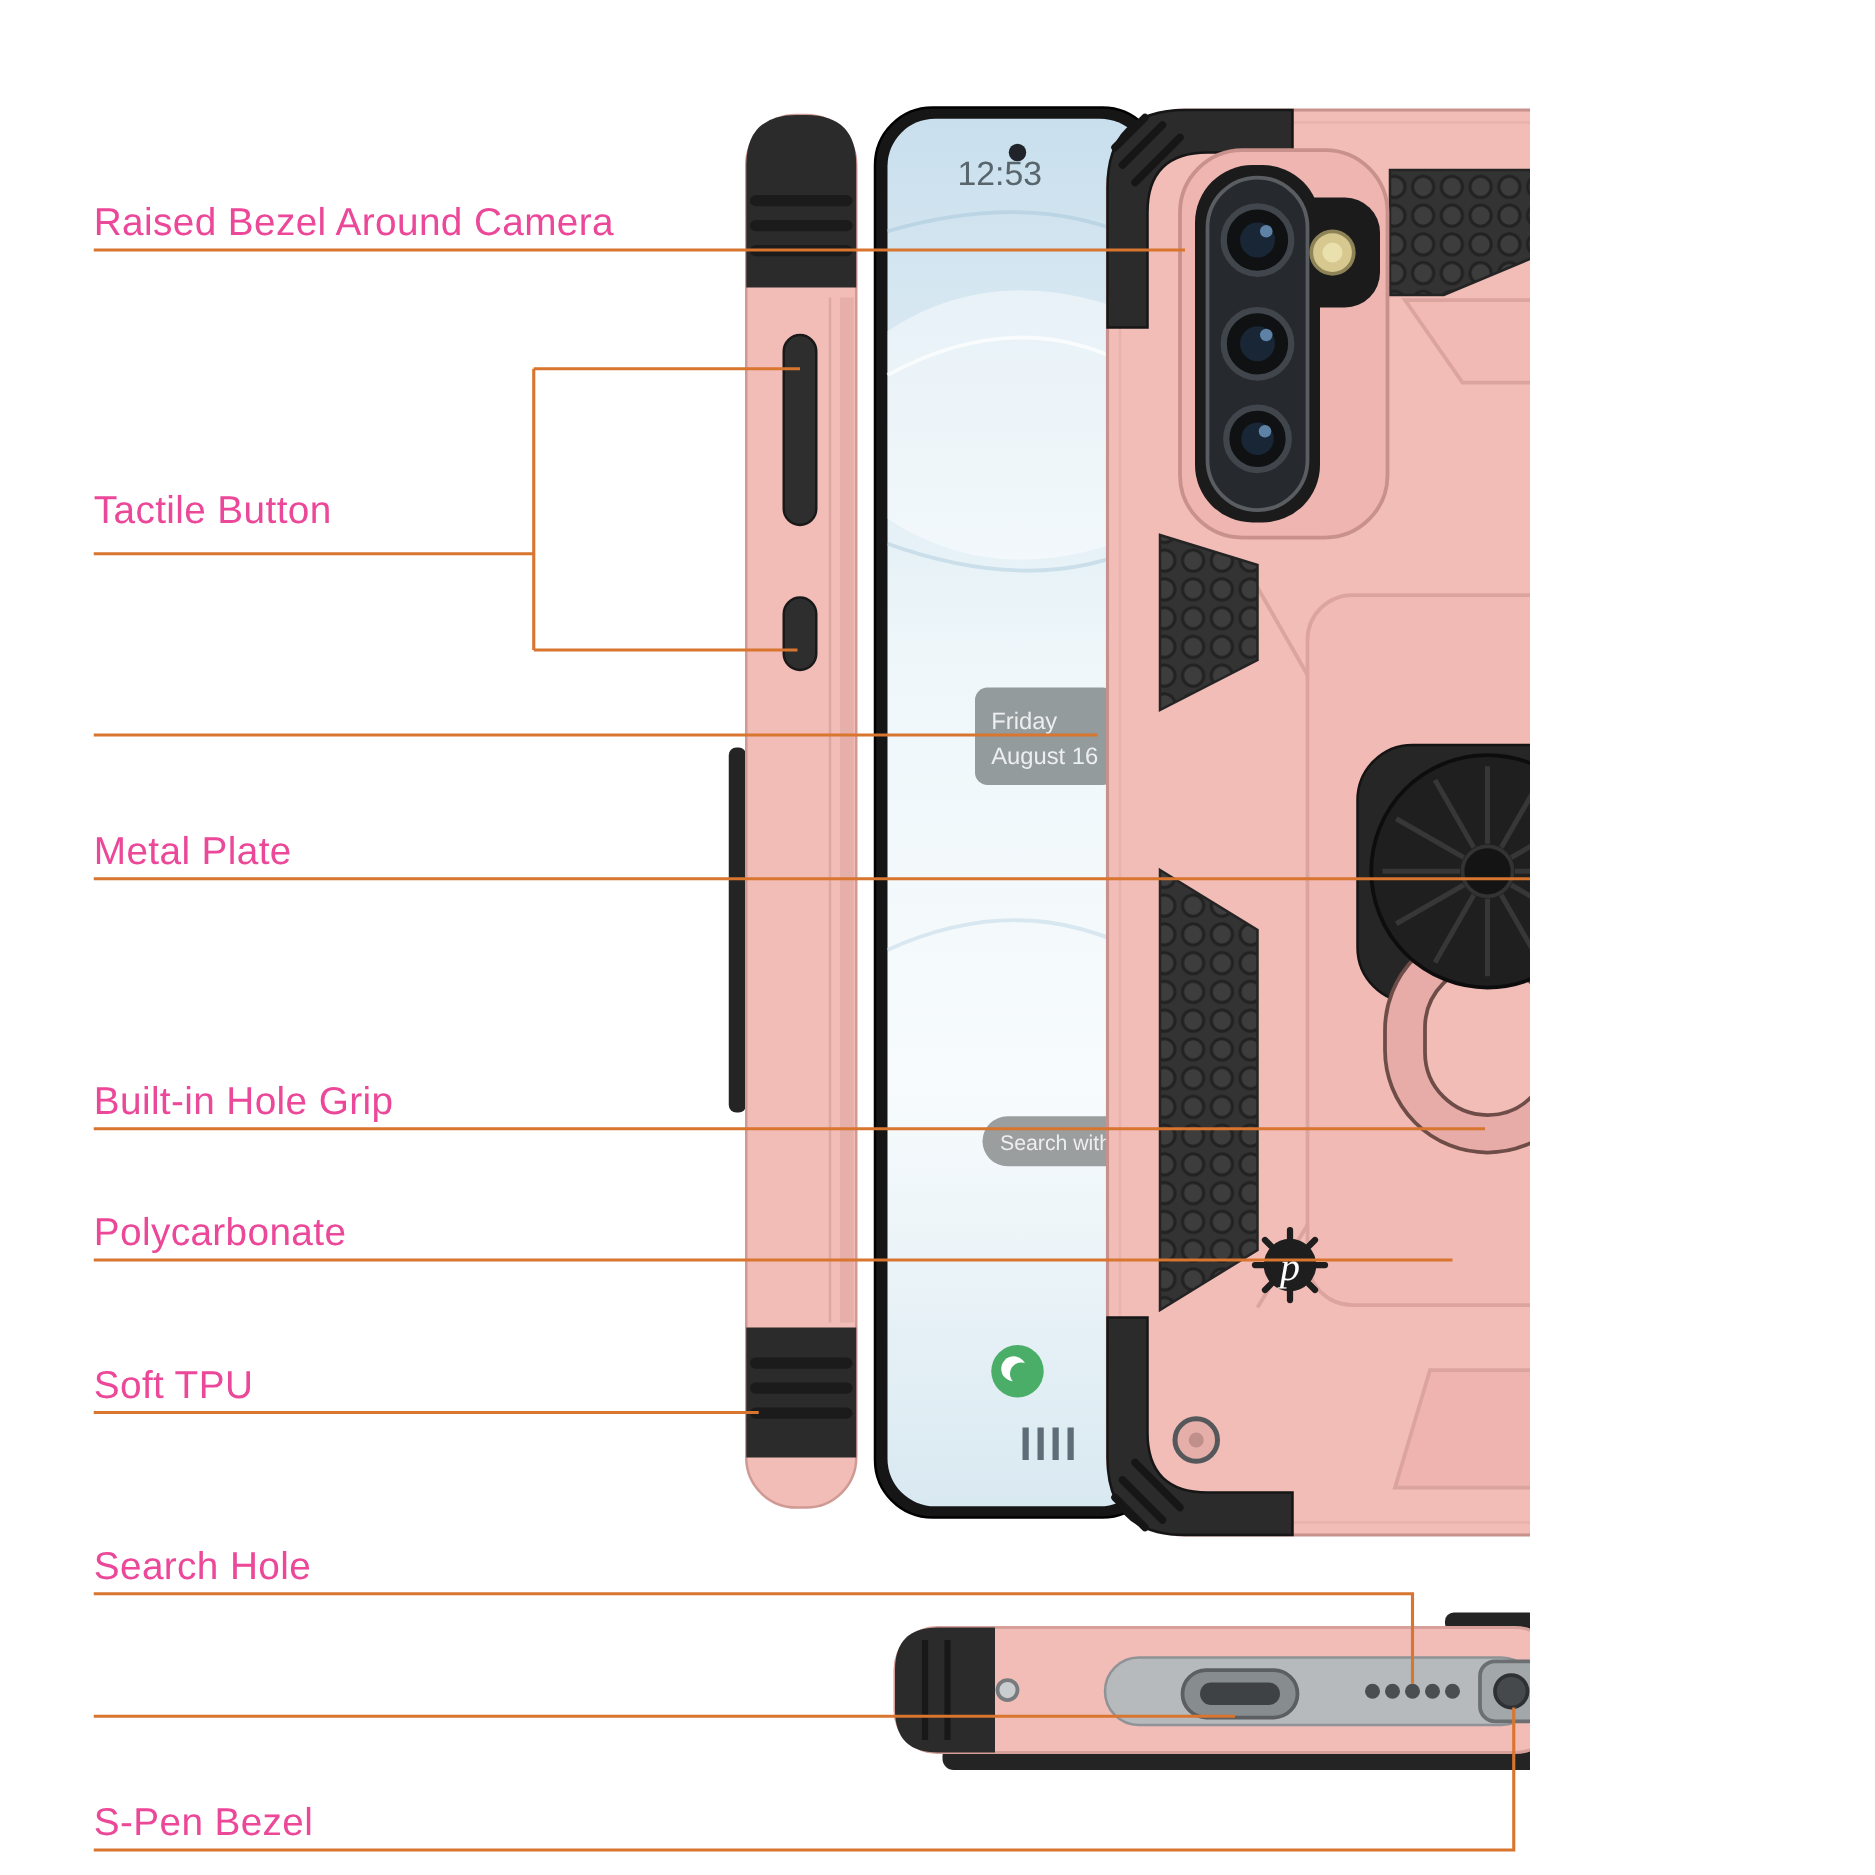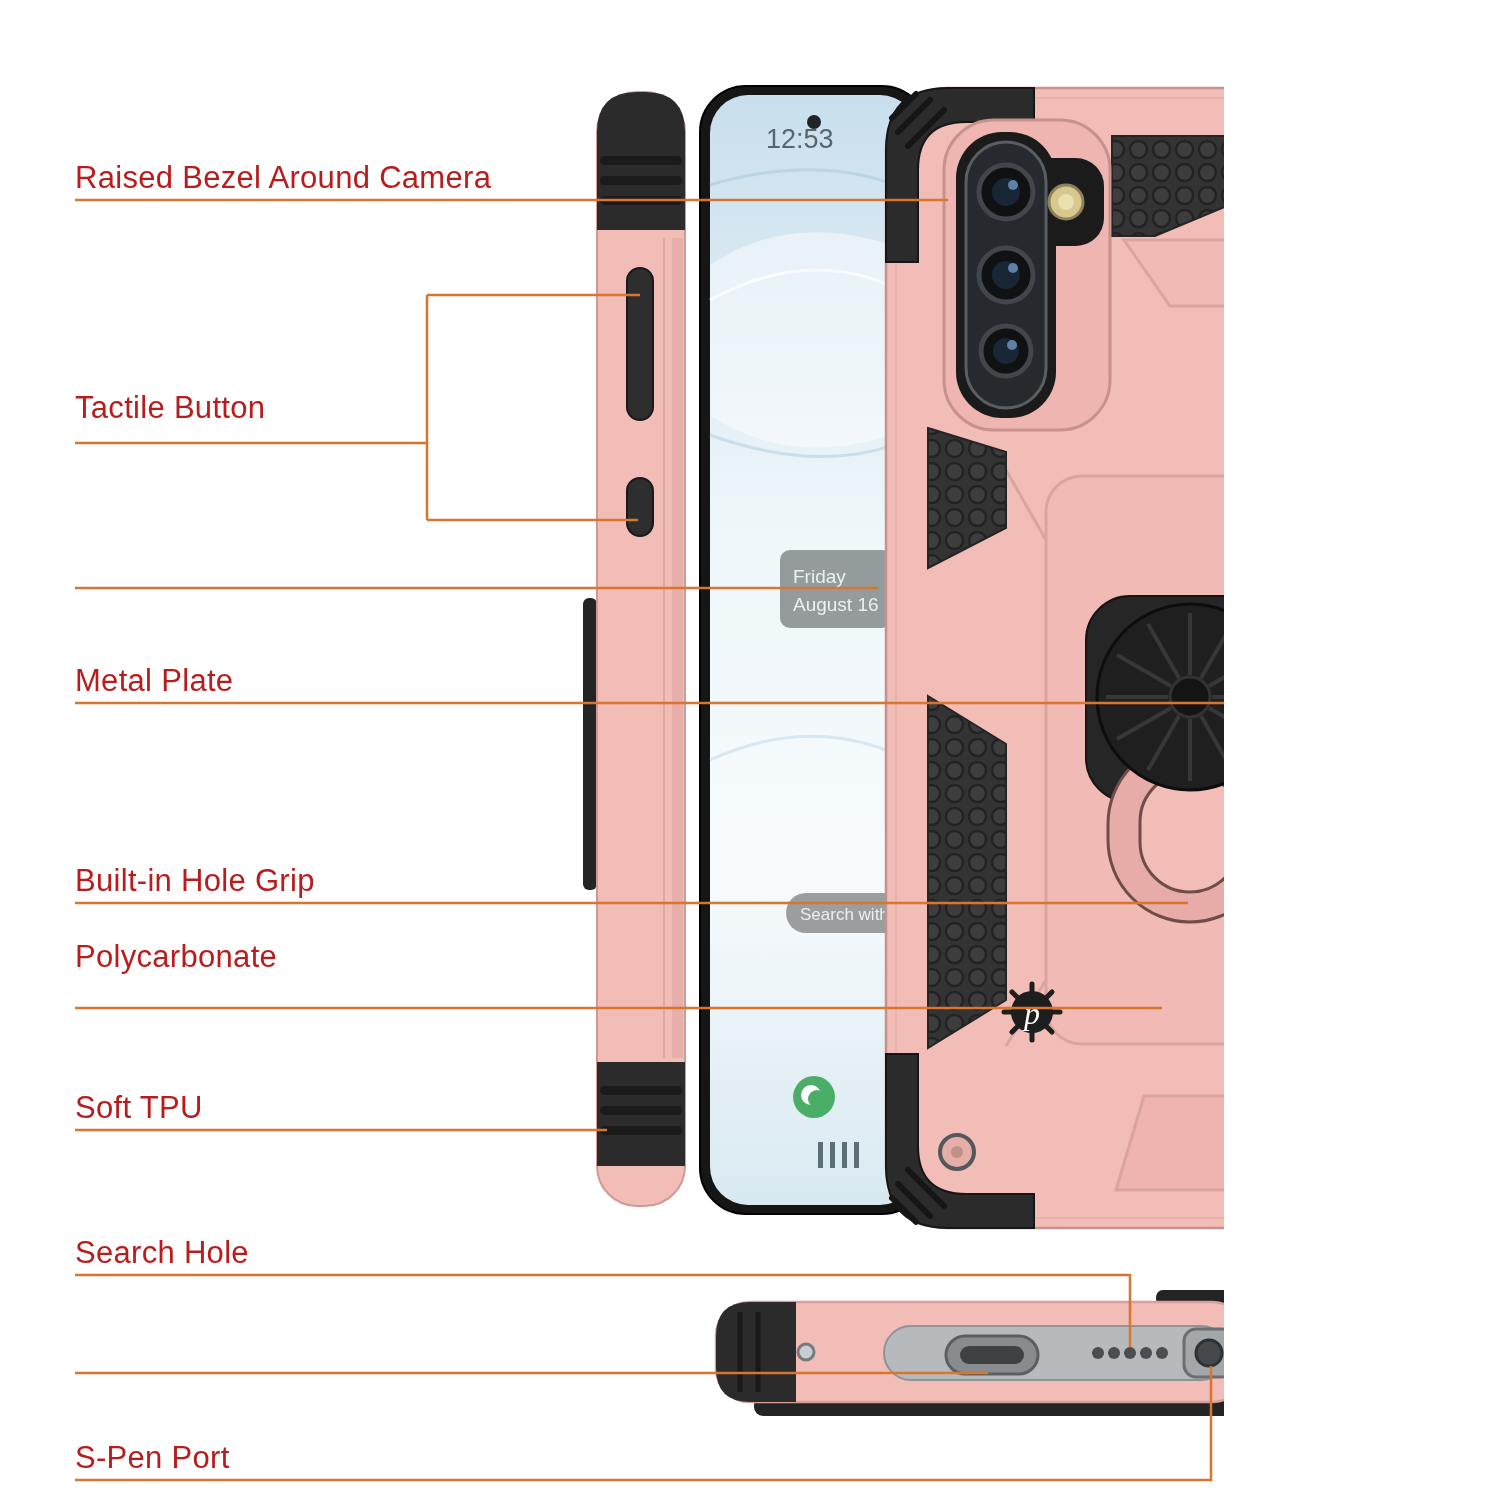--- a/index.html
+++ b/index.html
@@ -1,19 +1,19 @@
 <!DOCTYPE html>
 <html><head>
 <meta charset="utf-8">
 <style>
   html,body{margin:0;padding:0;background:#ffffff;}
   #canvas{position:relative;width:1224px;height:1500px;background:#ffffff;
           font-family:"Liberation Sans",sans-serif;overflow:hidden;}
   #artwork{position:absolute;left:0;top:0;}
-  .label{position:absolute;left:75px;font-size:31px;color:#b91c1c;
+  .label{position:absolute;left:75px;font-size:31px;color:#ec4899;
          letter-spacing:0.3px;white-space:nowrap;line-height:1.15;}
 </style>
 </head>
 <body>
 
 <div id="canvas">
 
 <svg id="artwork" width="1500" height="1500" viewBox="0 0 1500 1500">
   <defs>
     <linearGradient id="screenGrad" x1="0" y1="0" x2="0" y2="1">
@@ -211,18 +211,18 @@
     <path d="M 75,1275 H 1130 V 1347"></path>
     <path d="M 75,1373 H 988"></path>
     <path d="M 75,1480 H 1211 V 1366"></path>
   </g>
 </svg>
 
 <div class="label" style="top:160px">Raised Bezel Around Camera</div>
 <div class="label" style="top:390px">Tactile Button</div>
 <div class="label" style="top:663px">Metal Plate</div>
 <div class="label" style="top:863px">Built-in Hole Grip</div>
-<div class="label" style="top:939px">Polycarbonate</div>
+<div class="label" style="top:968px">Polycarbonate</div>
 <div class="label" style="top:1090px">Soft TPU</div>
 <div class="label" style="top:1235px">Search Hole</div>
-<div class="label" style="top:1440px">S-Pen Port</div>
+<div class="label" style="top:1440px">S-Pen Bezel</div>
 
 </div>
 
 </body></html>

